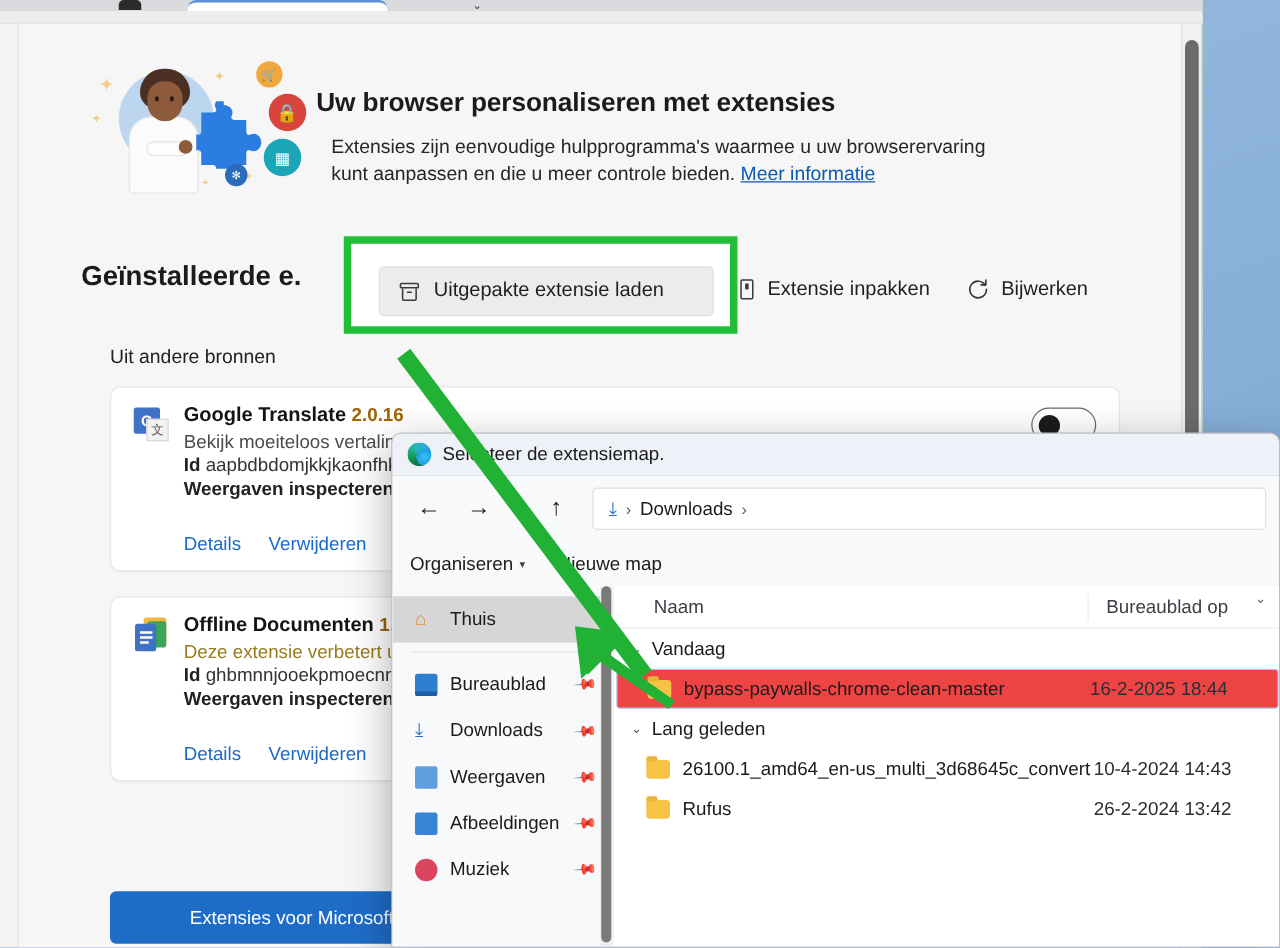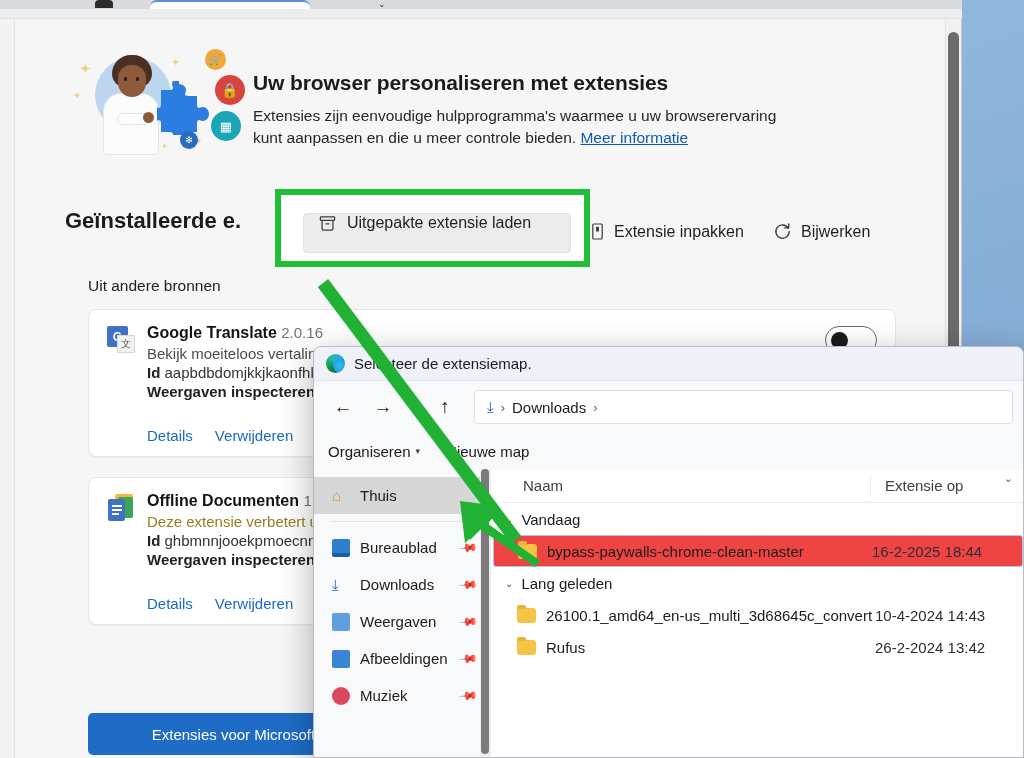--- a/index.html
+++ b/index.html
@@ -118,41 +118,41 @@
   .sp4 { left: 130px; top: 98px; font-size: 9px; }
   .sp5 { left: 96px; top: 104px; font-size: 8px; }
 
   .hero-text { padding-left: 12px; padding-top: 22px; }
   .hero-title {
     font-size: 21px; font-weight: bold; color: #1b1b1b; letter-spacing: -0.1px;
     margin: 16px 0 10px 0;
   }
   .hero-desc {
     font-size: 15.5px; color: #262626; line-height: 1.45; max-width: 600px;
-    margin: 0;
+    margin: 12px;
   }
   .hero-link { color: #0c5ab4; text-decoration: underline; }
 
   
   .installed-row {
     position: absolute; left: 50px; top: 180px; width: 860px; height: 44px;
     display: flex; align-items: center;
   }
   .installed-title {
     font-size: 22px; font-weight: bold; color: #1b1b1b;
     white-space: nowrap;
   }
   .action-bar {
     position: absolute; left: 260px; top: 170px; width: 315px; height: 78px;
     border: 6px solid #20bf37; background: #ffffff;
   }
   .load-btn {
     position: absolute; left: 22px; top: 18px; width: 268px; height: 40px;
     background: #ececec; border: 1px solid #e0e0e0; border-radius: 4px;
-    display: flex; align-items: flex-start; gap: 10px; padding: 0 14px;
+    display: flex; align-items: center; gap: 10px; padding: 0 14px;
     font-size: 16px; color: #1f1f1f; cursor: pointer;
   }
   .tbar-item {
     position: absolute; display: flex; align-items: center; gap: 9px;
     font-size: 16px; color: #1f1f1f; cursor: pointer; white-space: nowrap;
   }
   .tbar-pack { left: 575px; top: 203px; }
   .tbar-refresh { left: 758px; top: 203px; }
 
   .sub-head {
@@ -199,21 +199,21 @@
     background: #3f72c4; border-radius: 2px;
     display: flex; align-items: center; justify-content: center;
   }
   .doc-icon-lines {
     width: 10px; height: 12px; background:
       linear-gradient(#fff,#fff) 0 1px/10px 2px no-repeat,
       linear-gradient(#fff,#fff) 0 5px/10px 2px no-repeat,
       linear-gradient(#fff,#fff) 0 9px/7px 2px no-repeat;
   }
   .ext-name { font-size: 16px; font-weight: bold; color: #141414; }
-  .ext-ver { font-size: 15px; font-weight: normal; color: #737373; }
+  .ext-ver { font-size: 15px; font-weight: bold; color: #a16207; }
   .ext-desc { font-size: 15px; color: #4b4b4b; margin-top: 3px; }
   .ext-desc.warn { color: #9a7b20; }
   .ext-meta { font-size: 15px; color: #222; margin-top: 2px; }
   .ext-meta b { font-weight: bold; }
   .ext-meta .mono { color: #333; }
   .card-links {
     position: absolute; left: 58px; bottom: 12px;
     display: flex; gap: 22px;
   }
   .card-link { color: #1a68c7; font-size: 15px; cursor: pointer; }
@@ -624,21 +624,21 @@
           <span class="pin">📌</span>
         </div>
         <div class="fd-sb-scroll">
           <div class="fd-sb-thumb"></div>
         </div>
       </div>
 
       <div class="fd-main">
         <div class="col-head">
           <div class="col-name">Naam</div>
-          <div class="col-mod">Extensie op</div>
+          <div class="col-mod">Bureaublad op</div>
           <div class="col-caret">⌄</div>
         </div>
 
         <div class="group-row">
           <span class="group-caret">⌄</span>
           <span>Vandaag</span>
         </div>
 
         <div class="file-row selected">
           <span class="folder-ico"></span>

